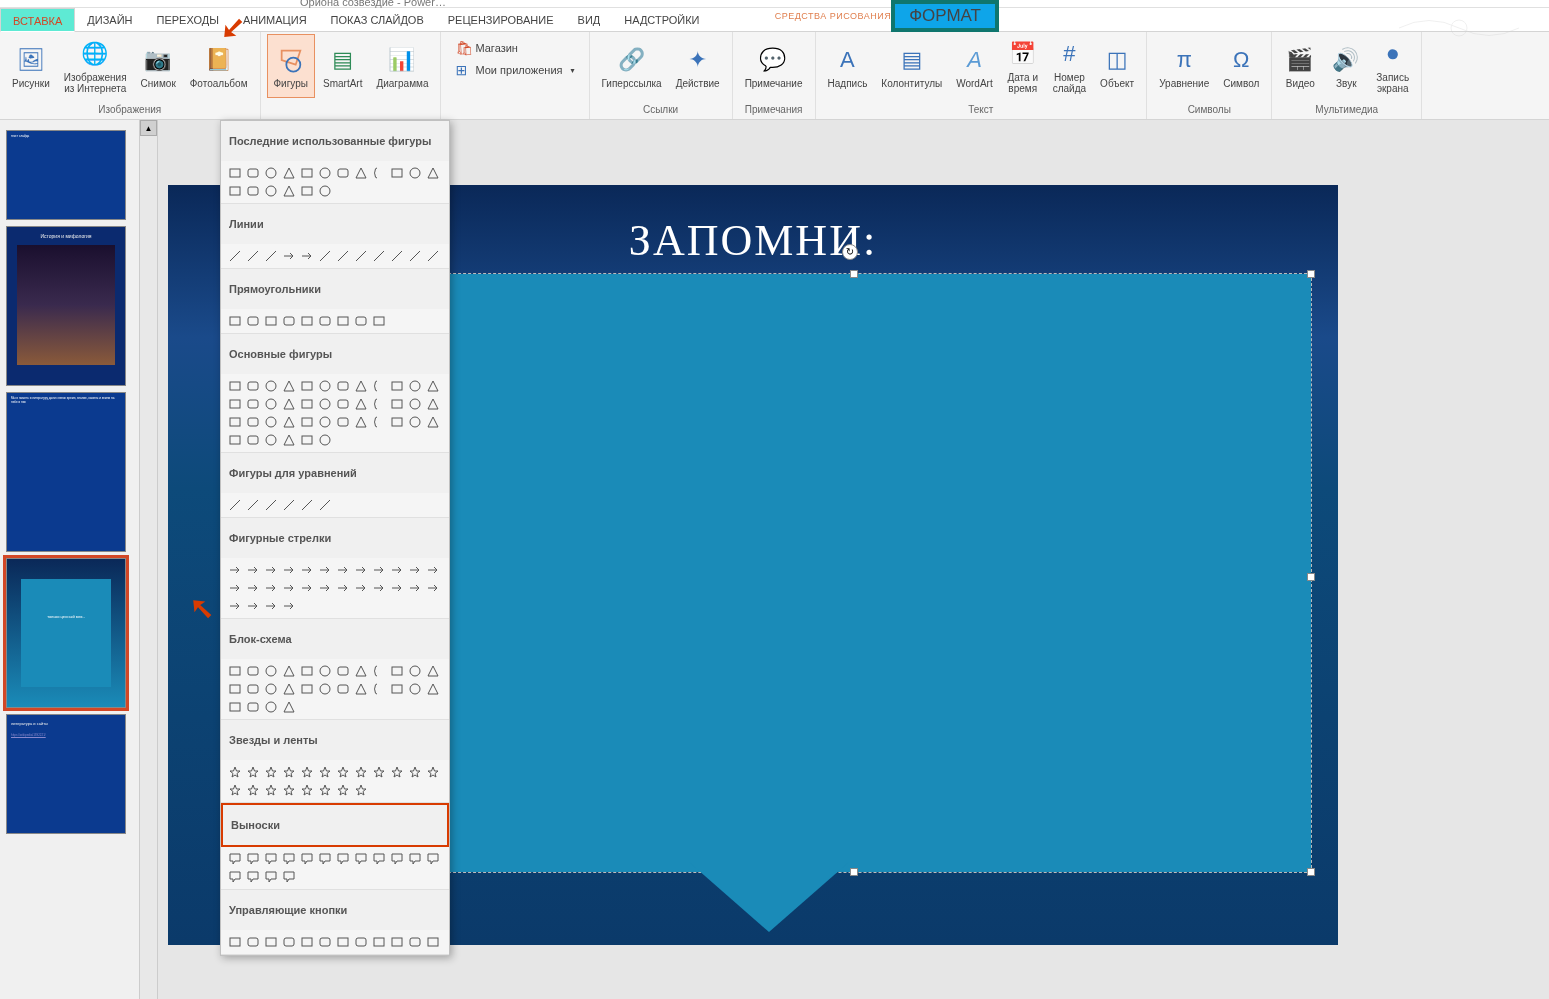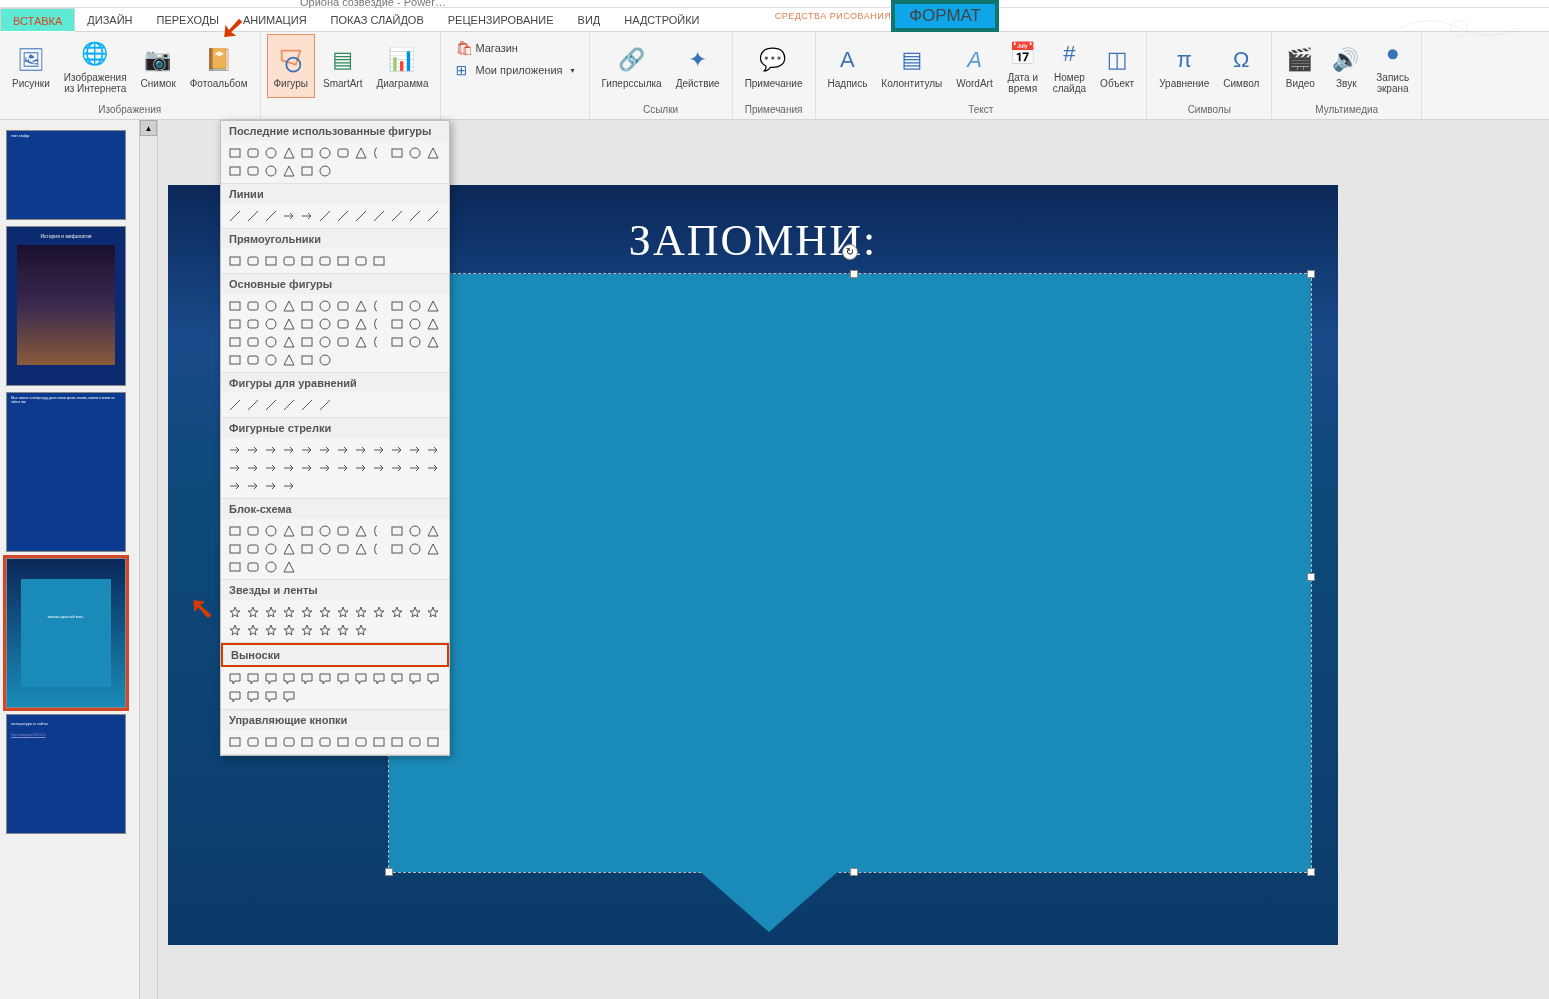--- a/index.html
+++ b/index.html
@@ -41,21 +41,21 @@
 .slide-title { position: absolute; top: 30px; left: 0; right: 0; text-align: center; font-size: 44px; color: #fff; font-family: 'Palatino Linotype', serif; letter-spacing: 2px; }
 .callout-shape { position: absolute; top: 88px; left: 220px; width: 924px; height: 600px; border: 1px dashed #bbb; }
 .callout-body { width: 100%; height: 100%; background: #1a8bb8; display: flex; align-items: center; justify-content: center; position: relative; }
 .callout-text { font-size: 28px; color: #fff; font-family: 'Palatino Linotype', serif; }
 .callout-tail { position: absolute; bottom: -60px; left: 300px; width: 0; height: 0; border-left: 80px solid transparent; border-right: 80px solid transparent; border-top: 70px solid #1a8bb8; }
 .selection-handle { position: absolute; width: 8px; height: 8px; background: #fff; border: 1px solid #888; }
 .rotate-handle { position: absolute; top: -30px; left: 50%; transform: translateX(-50%); width: 16px; height: 16px; border-radius: 50%; border: 1px solid #888; background: #fff; display: flex; align-items: center; justify-content: center; font-size: 10px; }
 
 .shapes-dropdown { position: absolute; left: 220px; top: 120px; width: 230px; background: #f5f5f5; border: 1px solid #c0c0c0; box-shadow: 2px 2px 8px rgba(0,0,0,0.3); z-index: 100; }
 .shapes-section { border-bottom: 1px solid #e0e0e0; }
-.shapes-header { font-size: 11px; font-weight: bold; color: #555; padding: 4px 8px; background: #f0f0f0; }
+.shapes-header { font-size: 11px; font-weight: bold; color: #555; padding: 14px 8px; background: #f0f0f0; }
 .shapes-header.highlighted { border: 2px solid #d83b01; }
 .shapes-grid { display: flex; flex-wrap: wrap; padding: 4px 6px; gap: 2px; }
 .shape-item { width: 16px; height: 16px; display: flex; align-items: center; justify-content: center; cursor: pointer; }
 .shape-item svg { width: 14px; height: 14px; stroke: #555; fill: none; }
 
 .arrow-red { position: absolute; z-index: 200; color: #d83b01; font-size: 30px; font-weight: bold; transform: scaleX(-1); }
 .arrow1 { left: 220px; top: 10px; }
 .arrow2 { left: 189px; top: 590px; }
 
 .decorative-swirl { position: absolute; right: 10px; top: 0px; width: 150px; height: 40px; opacity: 0.3; }

